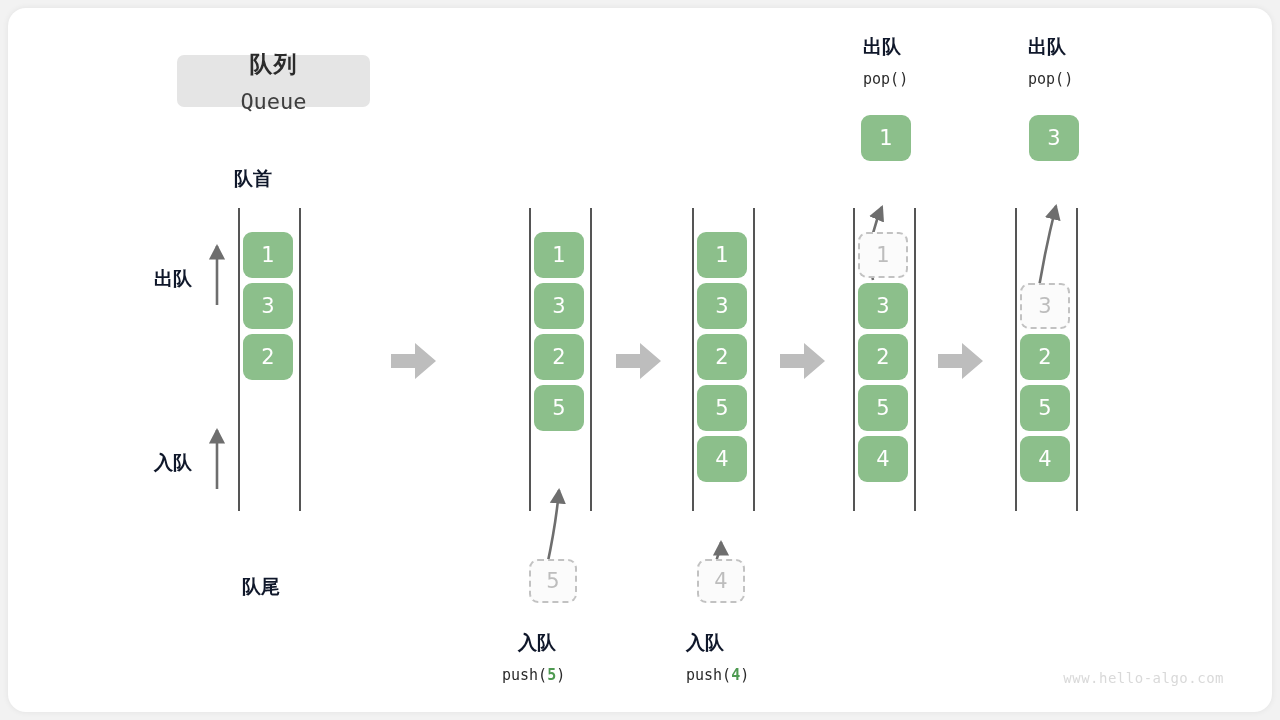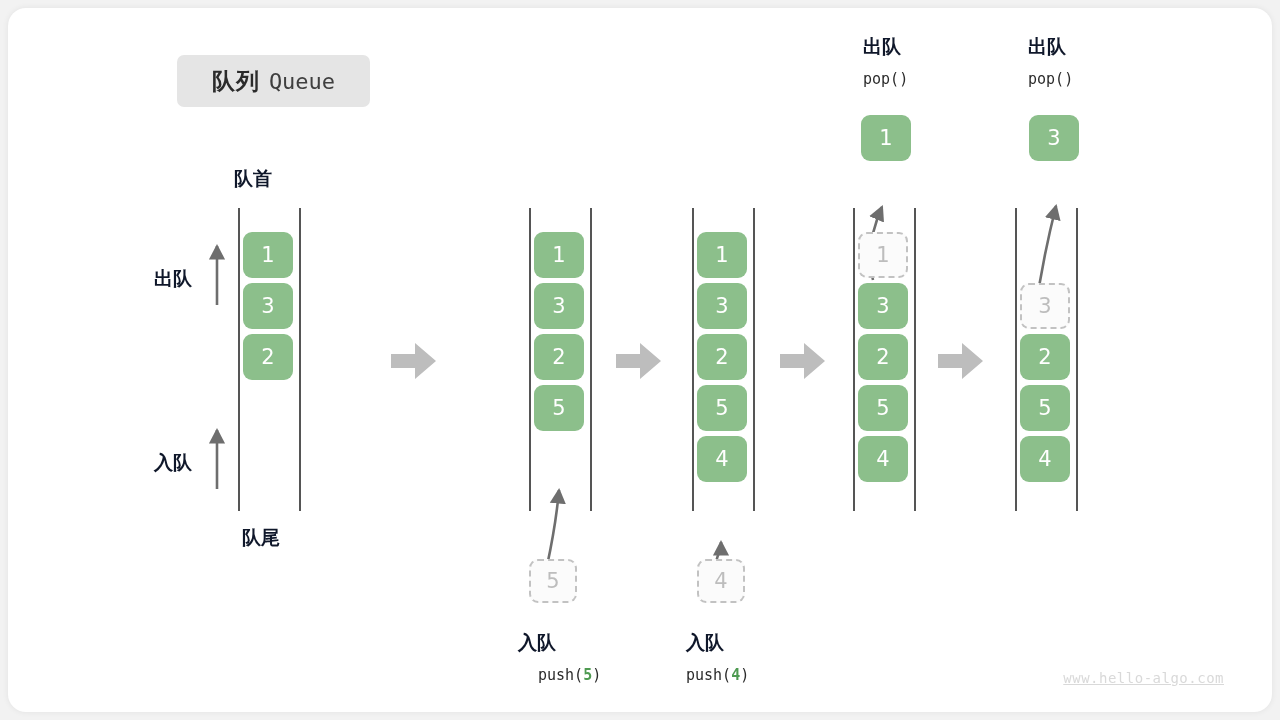--- a/index.html
+++ b/index.html
@@ -38,20 +38,21 @@
     left: 169px;
     top: 47px;
     width: 193px;
     height: 52px;
     background: #e5e5e5;
     border-radius: 7px;
     display: flex;
     align-items: center;
     justify-content: center;
     gap: 9px;
+    flex-direction: column;
   }
   #title-badge .cn {
     font-family: "DejaVu Sans", sans-serif;
     font-size: 23px;
     font-weight: bold;
     color: #2b2b2b;
     letter-spacing: 1px;
   }
   #title-badge .en {
     font-family: "DejaVu Sans Mono", monospace;
@@ -108,21 +109,20 @@
   }
 
   
   #watermark {
     right: 48px;
     bottom: 26px;
     font-family: "DejaVu Sans Mono", monospace;
     font-size: 14px;
     color: #d9d9d9;
     letter-spacing: 0.5px;
-    text-decoration: underline;
   }
 
   svg.overlay {
     position: absolute;
     left: 0; top: 0;
     width: 1264px;
     height: 704px;
     pointer-events: none;
   }
 </style>
@@ -162,21 +162,21 @@
   <svg class="overlay" viewBox="0 0 1264 704">
     <g fill="#bdbdbd">
       <path d="M383,346 h24 v-11 l21,18 -21,18 v-11 h-24 z"></path>
       <path d="M608,346 h24 v-11 l21,18 -21,18 v-11 h-24 z"></path>
       <path d="M772,346 h24 v-11 l21,18 -21,18 v-11 h-24 z"></path>
       <path d="M930,346 h24 v-11 l21,18 -21,18 v-11 h-24 z"></path>
     </g>
   </svg>
 
   <div class="abs cn-label" style="left:226px; top:158px;">队首</div>
-  <div class="abs cn-label" style="left:234px; top:517px;">队尾</div>
+  <div class="abs cn-label" style="left:234px; top:566px;">队尾</div>
   <div class="abs cn-label" style="left:146px; top:258px;">出队</div>
   <div class="abs cn-label" style="left:146px; top:442px;">入队</div>
 
   <div class="abs rail" style="left:230px; top:200px; height:303px;"></div>
   <div class="abs rail" style="left:291px; top:200px; height:303px;"></div>
   <div class="abs" style="left:235px; top:224px;">
     <div class="cell" style="margin-bottom:5px;">1</div>
     <div class="cell" style="margin-bottom:5px;">3</div>
     <div class="cell">2</div>
   </div>
@@ -184,21 +184,21 @@
   <div class="abs rail" style="left:521px; top:200px; height:303px;"></div>
   <div class="abs rail" style="left:582px; top:200px; height:303px;"></div>
   <div class="abs" style="left:526px; top:224px;">
     <div class="cell" style="margin-bottom:5px;">1</div>
     <div class="cell" style="margin-bottom:5px;">3</div>
     <div class="cell" style="margin-bottom:5px;">2</div>
     <div class="cell">5</div>
   </div>
   <div class="abs cell ghost-sm" style="left:521px; top:551px; width:48px; height:44px;">5</div>
   <div class="abs cn-label" style="left:510px; top:622px;">入队</div>
-  <div class="abs mono" style="left:530px; top:658px;">
+  <div class="abs mono" style="left:494px; top:658px;">
     <span>push(</span><span class="num">5</span><span>)</span>
   </div>
 
   <div class="abs rail" style="left:684px; top:200px; height:303px;"></div>
   <div class="abs rail" style="left:745px; top:200px; height:303px;"></div>
   <div class="abs" style="left:689px; top:224px;">
     <div class="cell" style="margin-bottom:5px;">1</div>
     <div class="cell" style="margin-bottom:5px;">3</div>
     <div class="cell" style="margin-bottom:5px;">2</div>
     <div class="cell" style="margin-bottom:5px;">5</div>

